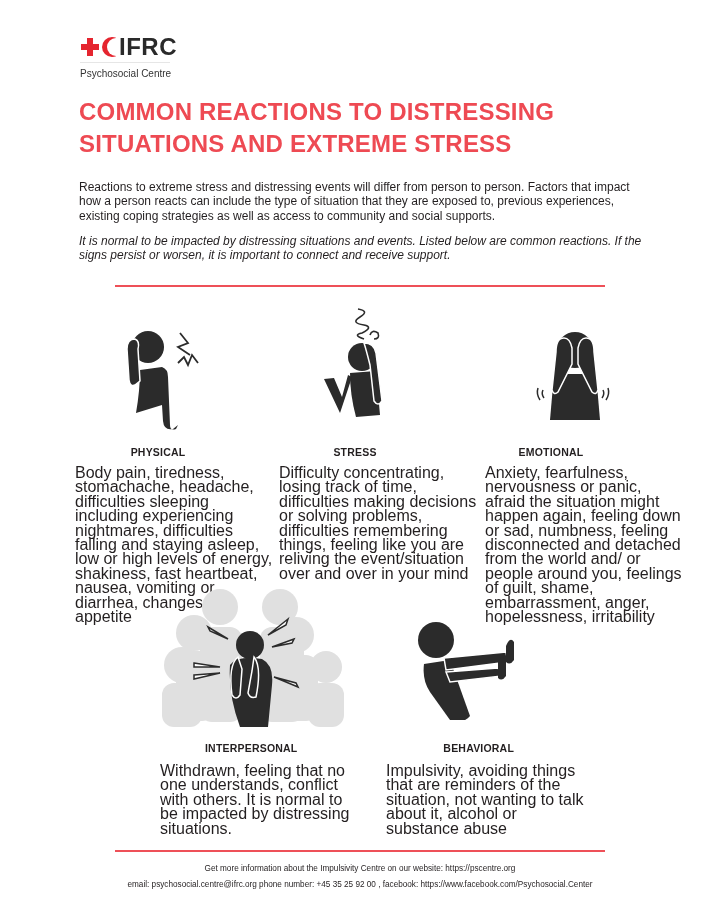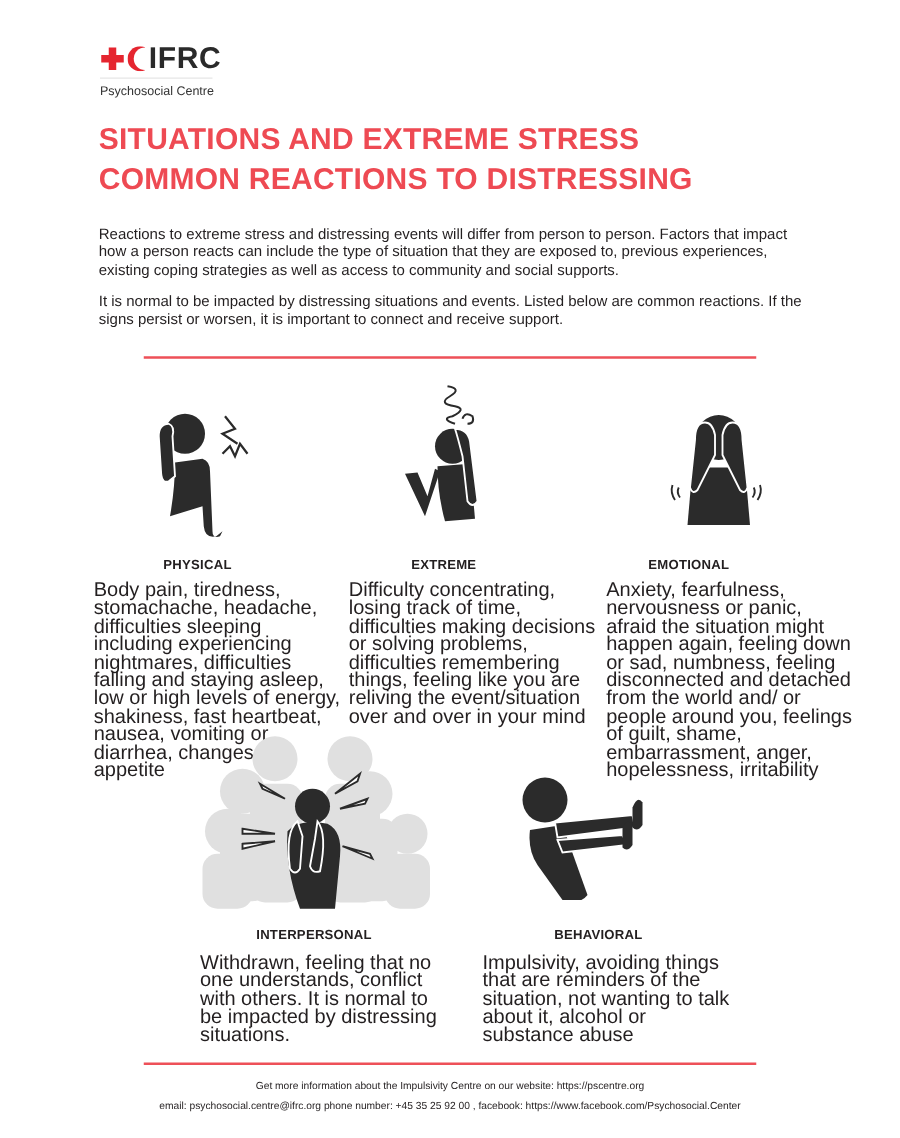--- a/index.html
+++ b/index.html
@@ -15,21 +15,21 @@
   .logo .crescent::before { content: ""; position: absolute; left: 0; top: 0; width: 20px; height: 20px; border-radius: 50%; background: #e5252f; }
   .logo .crescent::after { content: ""; position: absolute; left: 5px; top: 1px; width: 18px; height: 18px; border-radius: 50%; background: #fff; }
   .logo .word { font-weight: bold; font-size: 24px; letter-spacing: 0.5px; color: #2a2a2a; margin-left: 3px; line-height: 20px; }
   .logo-rule { position: absolute; left: 80px; top: 62px; width: 90px; height: 1px; background: #e6e6e6; }
   .logo-sub { position: absolute; left: 80px; top: 68px; font-size: 10px; color: #333; }
 
   .title { position: absolute; left: 79px; top: 96px; width: 560px; font-size: 24px; line-height: 32px; font-weight: bold; color: #ee4a53; letter-spacing: 0.2px; }
 
   .intro { position: absolute; left: 79px; width: 565px; font-size: 12px; line-height: 14.4px; color: #231f20; }
   .intro.p1 { top: 180px; }
-  .intro.p2 { top: 234px; }
+  .intro.p2 { top: 234px; font-style: italic; }
 
   .rule { position: absolute; left: 115px; width: 490px; height: 1.5px; background: #ee5058; }
   .rule.top { top: 285px; }
   .rule.bottom { top: 850px; }
 
   .icon { position: absolute; }
   .heading { position: absolute; font-weight: bold; font-size: 10.5px; color: #231f20; letter-spacing: 0.2px; text-align: center; }
   .desc { position: absolute; font-size: 16px; line-height: 14.4px; color: #231f20; }
 
   .footer { position: absolute; left: 0; width: 720px; text-align: center; font-size: 8.2px; color: #231f20; }
@@ -41,22 +41,22 @@
 
 <div class="logo">
   <span class="cross"></span>
   <span class="crescent"></span>
   <span class="word">IFRC</span>
 </div>
 <div class="logo-rule"></div>
 <div class="logo-sub">Psychosocial Centre</div>
 
 <div class="title">
+  <div>COMMON REACTIONS TO DISTRESSING</div>
   <div>SITUATIONS AND EXTREME STRESS</div>
-  <div>COMMON REACTIONS TO DISTRESSING</div>
 </div>
 
 <p class="intro p1">Reactions to extreme stress and distressing events will differ from person to person. Factors that impact how a person reacts can include the type of situation that they are exposed to, previous experiences, existing coping strategies as well as access to community and social supports.</p>
 <p class="intro p2">It is normal to be impacted by distressing situations and events. Listed below are common reactions. If the signs persist or worsen, it is important to connect and receive support.</p>
 
 <div class="rule top"></div>
 
 <svg class="icon" style="left:118px; top:325px;" width="100" height="110" viewBox="0 0 100 110">
   <circle cx="30" cy="22" r="16" fill="#2b2b2b"></circle>
   <path d="M22 45 L44 42 Q50 44 50 52 L52 100 Q52 106 58 104 L60 100 L55 104 Q46 106 45 96 L44 80 L18 88 Q22 65 22 45 Z" fill="#2b2b2b"></path>
@@ -68,21 +68,21 @@
 <p class="desc" style="left:75px; top:466px; width:200px;">Body pain, tiredness, stomachache, headache, difficulties sleeping including experiencing nightmares, difficulties falling and staying asleep, low or high levels of energy, shakiness, fast heartbeat, nausea, vomiting or diarrhea, changes in appetite</p>
 
 <svg class="icon" style="left:320px; top:305px;" width="100" height="130" viewBox="0 0 100 130">
   <path d="M38 4 Q50 6 40 12 Q30 18 44 20 Q54 22 42 28 Q32 30 44 34" fill="none" stroke="#2b2b2b" stroke-width="1.6"></path>
   <path d="M50 30 Q52 24 58 28 Q60 34 54 34" fill="none" stroke="#2b2b2b" stroke-width="1.6"></path>
   <circle cx="42" cy="52" r="14" fill="#2b2b2b"></circle>
   <path d="M30 68 L56 66 L60 110 L36 112 Q30 90 30 68 Z" fill="#2b2b2b"></path>
   <path d="M32 72 L20 108 L4 74 L14 73 L22 92 L28 70 Z" fill="#2b2b2b"></path>
   <path d="M44 38 Q54 38 56 48 L62 96 Q58 102 54 96 L50 60 Q46 44 44 38 Z" fill="#2b2b2b" stroke="#fff" stroke-width="1.5"></path>
 </svg>
-<div class="heading" style="left:325px; top:446px; width:60px;">EXTREME</div>
+<div class="heading" style="left:325px; top:446px; width:60px;">STRESS</div>
 <p class="desc" style="left:279px; top:466px; width:200px;">Difficulty concentrating, losing track of time, difficulties making decisions or solving problems, difficulties remembering things, feeling like you are reliving the event/situation over and over in your mind</p>
 
 <svg class="icon" style="left:530px; top:330px;" width="90" height="100" viewBox="0 0 90 100">
   <circle cx="45" cy="20" r="18" fill="#2b2b2b"></circle>
   <path d="M24 44 L66 44 L70 90 L20 90 Z" fill="#2b2b2b"></path>
   <path d="M34 8 Q26 8 26 22 L22 60 Q24 66 28 62 L42 34 L42 18 Q40 8 34 8 Z" fill="#2b2b2b" stroke="#fff" stroke-width="1.5"></path>
   <path d="M56 8 Q64 8 64 22 L68 60 Q66 66 62 62 L48 34 L48 18 Q50 8 56 8 Z" fill="#2b2b2b" stroke="#fff" stroke-width="1.5"></path>
   <path d="M8 58 Q6 64 10 70" fill="none" stroke="#2b2b2b" stroke-width="1.5"></path>
   <path d="M13 60 Q11 64 14 68" fill="none" stroke="#2b2b2b" stroke-width="1.5"></path>
   <path d="M78 58 Q80 64 76 70" fill="none" stroke="#2b2b2b" stroke-width="1.5"></path>

